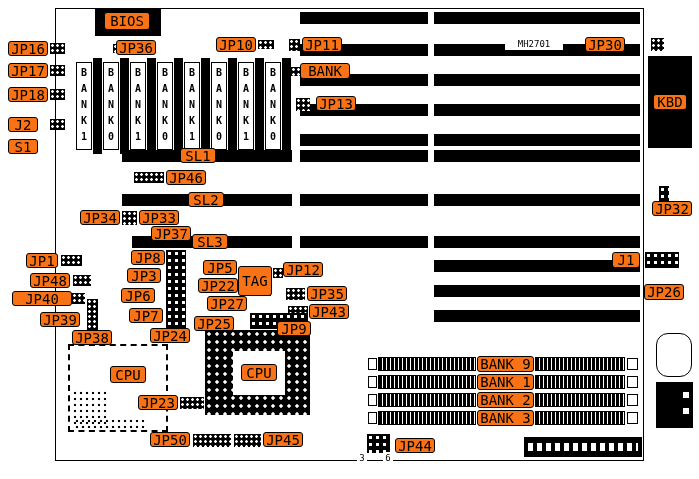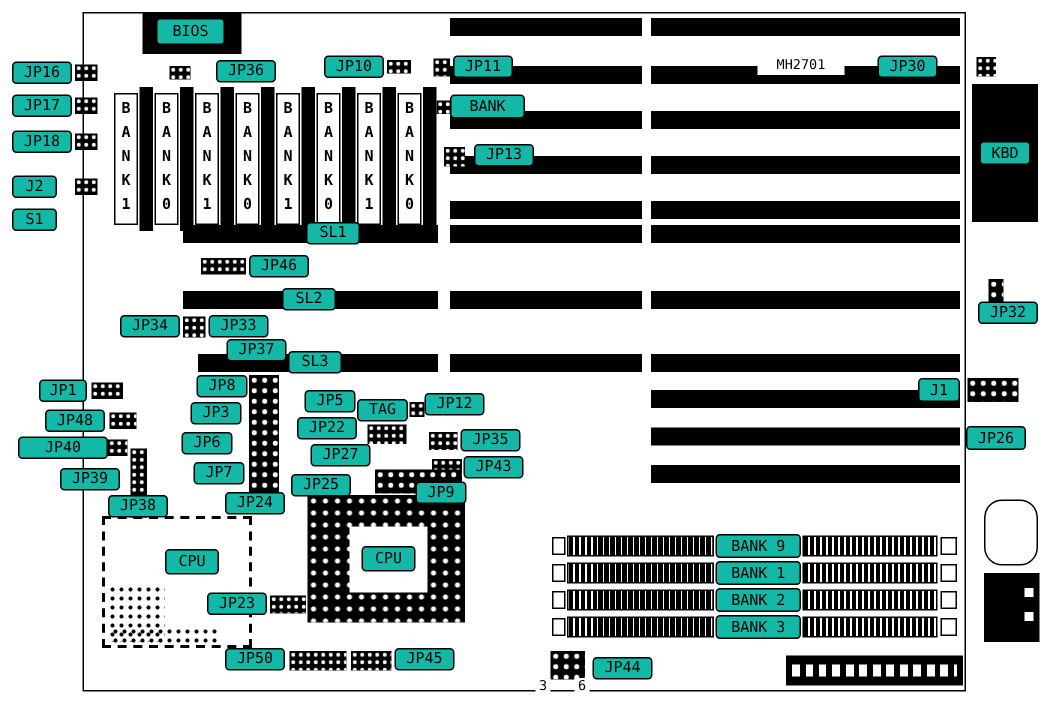--- a/index.html
+++ b/index.html
@@ -2,21 +2,21 @@
 <html><head>
 <meta charset="utf-8">
 <style>
   html,body { margin:0; padding:0; background:#fff; }
   .stage { position:relative; width:699px; height:479px; background:#fff;
            font-family:"DejaVu Sans Mono", monospace; color:#000; overflow:hidden; }
   .abs { position:absolute; box-sizing:border-box; }
   .board { border:1px solid #000; z-index:0; }
   .bar { background:#000; z-index:1; }
   .chip { background:#000; z-index:2; }
-  .lbl { background:#14b8a6; border:1px solid #000; border-radius:3px; font-size:10px;
+  .lbl { background:#f97316; border:1px solid #000; border-radius:3px; font-size:14px;
          display:flex; align-items:center; justify-content:center; z-index:6; }
   .txt { background:#fff; font-size:9px; display:flex; align-items:center; justify-content:center; z-index:6; }
   .conn { background-color:#000;
           background-image:radial-gradient(circle at 2.5px 2.5px, #fff 1px, rgba(0,0,0,0) 1.6px);
           background-size:5px 5px; z-index:4; }
   .conn-lg { background-image:radial-gradient(circle at 3.5px 3.5px, #fff 1.4px, rgba(0,0,0,0) 2px);
              background-size:7px 7px; }
   .vbank { background:#fff; border:1px solid #000; font-size:10px; font-weight:bold;
            line-height:16px; text-align:center; word-break:break-all; padding:2px 2px 0;
            z-index:3; }
@@ -59,29 +59,29 @@
   <div class="abs bar" style="left:434px;top:150px;width:206px;height:12px"></div>
   <div class="abs bar" style="left:434px;top:194px;width:206px;height:12px"></div>
   <div class="abs bar" style="left:434px;top:236px;width:206px;height:12px"></div>
   <div class="abs bar" style="left:434px;top:260px;width:206px;height:12px"></div>
   <div class="abs bar" style="left:434px;top:285px;width:206px;height:12px"></div>
   <div class="abs bar" style="left:434px;top:310px;width:206px;height:12px"></div>
 
   <div class="abs bar" style="left:122px;top:150px;width:170px;height:12px"></div>
   <div class="abs bar" style="left:122px;top:194px;width:170px;height:12px"></div>
   <div class="abs bar" style="left:132px;top:236px;width:160px;height:12px"></div>
-  <div class="abs lbl" style="left:204px;top:148px;width:36px;height:15px">SL1</div>
+  <div class="abs lbl" style="left:180px;top:148px;width:36px;height:15px">SL1</div>
   <div class="abs lbl" style="left:188px;top:192px;width:36px;height:15px">SL2</div>
   <div class="abs lbl" style="left:192px;top:234px;width:36px;height:15px">SL3</div>
 
   <div class="abs chip" style="left:95px;top:8px;width:66px;height:28px"></div>
   <div class="abs lbl" style="left:104px;top:12px;width:46px;height:18px">BIOS</div>
 
   <div class="abs conn" style="left:113px;top:44px;width:14px;height:9px"></div>
-  <div class="abs lbl" style="left:144px;top:40px;width:40px;height:15px">JP36</div>
+  <div class="abs lbl" style="left:116px;top:40px;width:40px;height:15px">JP36</div>
   <div class="abs lbl" style="left:216px;top:37px;width:40px;height:15px">JP10</div>
   <div class="abs conn" style="left:258px;top:40px;width:16px;height:9px"></div>
   <div class="abs conn" style="left:289px;top:39px;width:11px;height:12px"></div>
   <div class="abs lbl" style="left:302px;top:37px;width:40px;height:15px">JP11</div>
   <div class="abs txt" style="left:505px;top:37px;width:58px;height:13px">MH2701</div>
   <div class="abs lbl" style="left:585px;top:37px;width:40px;height:15px">JP30</div>
   <div class="abs conn" style="left:651px;top:38px;width:13px;height:13px"></div>
 
   <div class="abs lbl" style="left:8px;top:41px;width:40px;height:15px">JP16</div>
   <div class="abs conn" style="left:50px;top:43px;width:15px;height:11px"></div>
@@ -140,21 +140,21 @@
   <div class="abs conn conn-lg" style="left:166px;top:250px;width:20px;height:84px"></div>
   <div class="abs lbl" style="left:131px;top:250px;width:34px;height:15px">JP8</div>
   <div class="abs lbl" style="left:127px;top:268px;width:34px;height:15px">JP3</div>
   <div class="abs lbl" style="left:121px;top:288px;width:34px;height:15px">JP6</div>
   <div class="abs lbl" style="left:129px;top:308px;width:34px;height:15px">JP7</div>
   <div class="abs lbl" style="left:150px;top:328px;width:40px;height:15px">JP24</div>
   <div class="abs lbl" style="left:194px;top:316px;width:40px;height:15px">JP25</div>
   <div class="abs lbl" style="left:203px;top:260px;width:34px;height:15px">JP5</div>
   <div class="abs lbl" style="left:198px;top:278px;width:40px;height:15px">JP22</div>
   <div class="abs lbl" style="left:207px;top:296px;width:40px;height:15px">JP27</div>
-  <div class="abs lbl" style="left:238px;top:266px;width:34px;height:15px">TAG</div>
+  <div class="abs lbl" style="left:238px;top:266px;width:34px;height:30px">TAG</div>
   <div class="abs conn" style="left:273px;top:268px;width:10px;height:10px"></div>
   <div class="abs lbl" style="left:283px;top:262px;width:40px;height:15px">JP12</div>
   <div class="abs conn" style="left:245px;top:283px;width:26px;height:13px"></div>
   <div class="abs conn" style="left:286px;top:288px;width:19px;height:12px"></div>
   <div class="abs lbl" style="left:307px;top:286px;width:40px;height:15px">JP35</div>
   <div class="abs conn" style="left:288px;top:306px;width:20px;height:12px"></div>
   <div class="abs lbl" style="left:309px;top:304px;width:40px;height:15px">JP43</div>
   <div class="abs conn conn-lg" style="left:250px;top:313px;width:58px;height:16px"></div>
   <div class="abs lbl" style="left:277px;top:321px;width:34px;height:15px">JP9</div>
 

